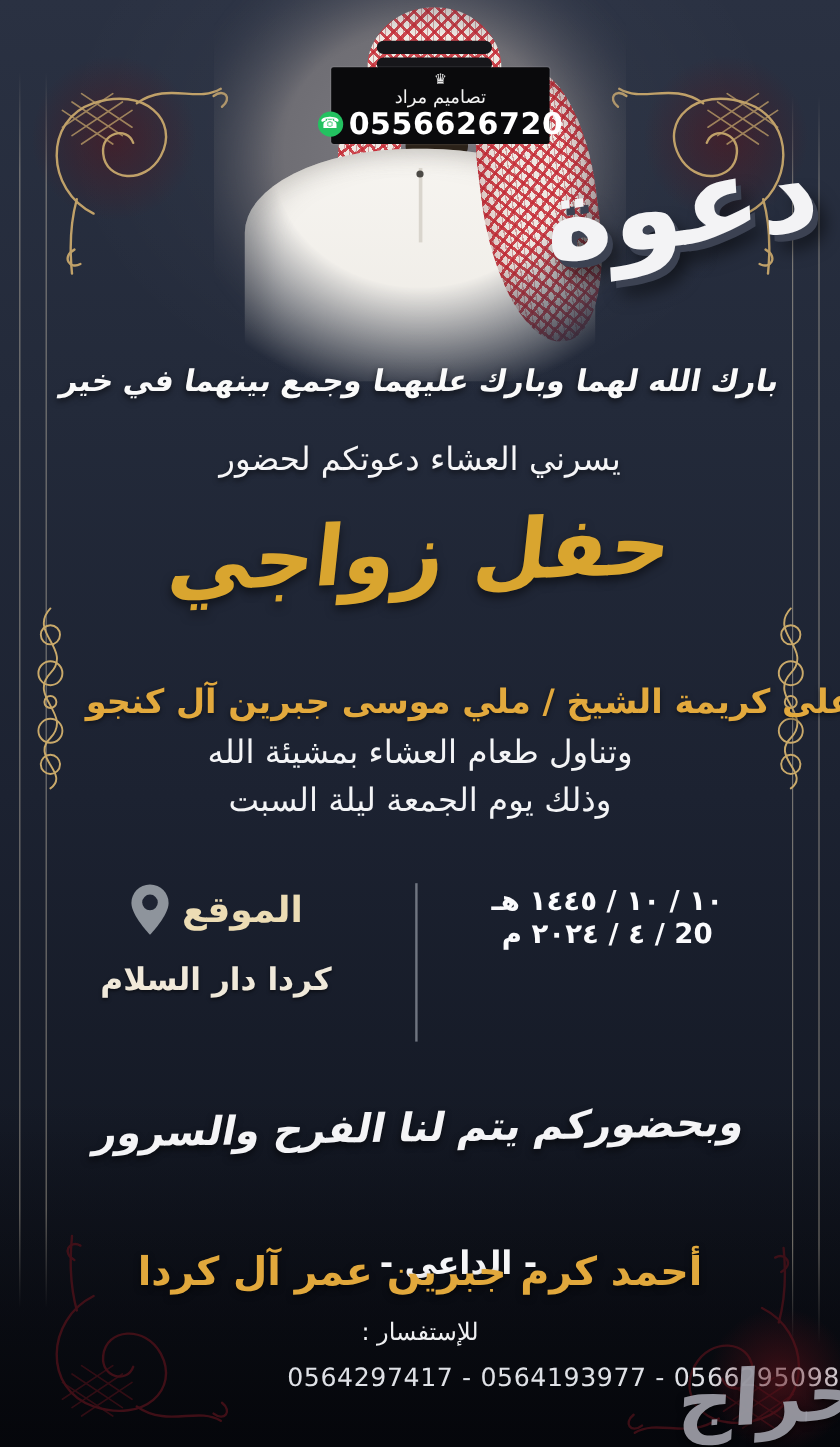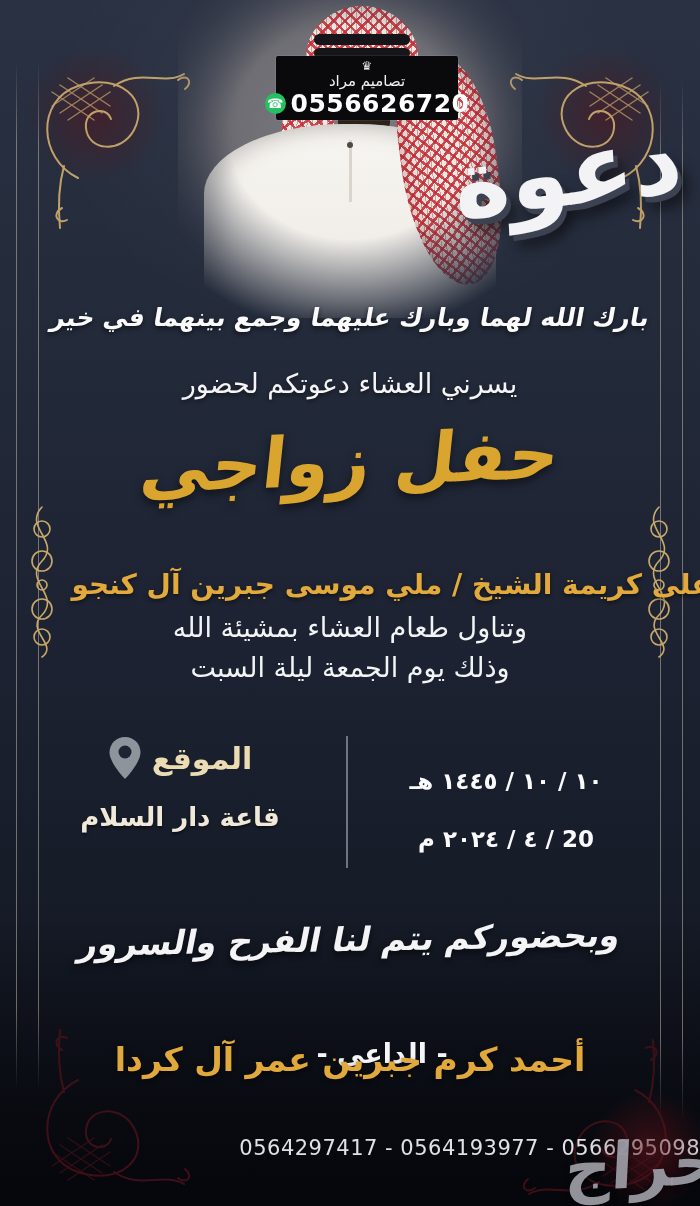--- a/index.html
+++ b/index.html
@@ -84,21 +84,21 @@
 
   
   .details-divider{left:346px;top:736px;width:2px;height:132px;background:rgba(150,155,165,.7);position:absolute;}
   .col{position:absolute;top:736px;height:140px;}
   .col-date{left:356px;width:300px;}
   .col-loc{left:40px;width:280px;}
   .col-header{display:flex;align-items:center;justify-content:center;gap:10px;direction:rtl;}
   .col-label{font-size:30px;font-weight:bold;color:#ecdcb4;}
   .cal-icon{width:40px;height:40px;}
   .pin-icon{width:34px;height:44px;}
-  .date-line{direction:rtl;text-align:center;color:#fbfbfd;font-size:23px;font-weight:bold;margin-top:32px;}
+  .date-line{direction:rtl;text-align:center;color:#fbfbfd;font-size:23px;font-weight:bold;margin-top:2px;}
   .loc-value{direction:rtl;text-align:center;color:#f0e9da;font-size:26px;font-weight:bold;margin-top:22px;
     text-shadow:0 2px 3px rgba(0,0,0,.5);}
 
   
   .closing-line{top:920px;font-size:33px;font-weight:bold;color:#f4f4f6;
     transform:skewX(-12deg) rotate(-1deg);text-shadow:0 3px 6px rgba(0,0,0,.6);}
   .host-label{top:1038px;font-size:27px;font-weight:bold;color:#f6f6f8;padding-left:32px;}
   .host-name{top:1040px;font-size:33px;font-weight:bold;color:#e1a83c;text-shadow:0 2px 5px rgba(0,0,0,.5);}
   .contact-label{top:1098px;font-size:20px;font-weight:500;color:#eff0f2;}
   .phones{top:1136px;font-size:21px;color:#dfe1e6;direction:ltr;letter-spacing:.5px;text-align:right;}
@@ -208,25 +208,26 @@
   </div>
 
   <div class="col col-loc">
     <div class="col-header">
       <span class="col-label">الموقع</span>
       <svg class="pin-icon" viewBox="0 0 34 44">
         <path d="M17,1 C8,1 1.5,8 1.5,16.5 C1.5,27 17,43 17,43 C17,43 32.5,27 32.5,16.5 C32.5,8 26,1 17,1 Z" fill="#8e949c"></path>
         <circle cx="17" cy="16" r="6.5" fill="#1e2433"></circle>
       </svg>
     </div>
-    <div class="loc-value">قاعة دار السلام</div>
+    <div class="loc-value">كردا دار السلام</div>
   </div>
 
   <div class="abs center closing-line ar">وبحضوركم يتم لنا الفرح والسرور</div>
   <div class="abs center host-label ar">- الداعي -</div>
   <div class="abs center host-name ar">أحمد كرم جبرين عمر آل كردا</div>
 
+  <div class="abs center contact-label ar">للإستفسار :</div>
   <div class="abs center phones">0564297417  -  0564193977  -  0566295098</div>
 
   <div class="wm-glow"></div>
   <div class="wm-text">حراج</div>
 
 </div>
 
 </body></html>

